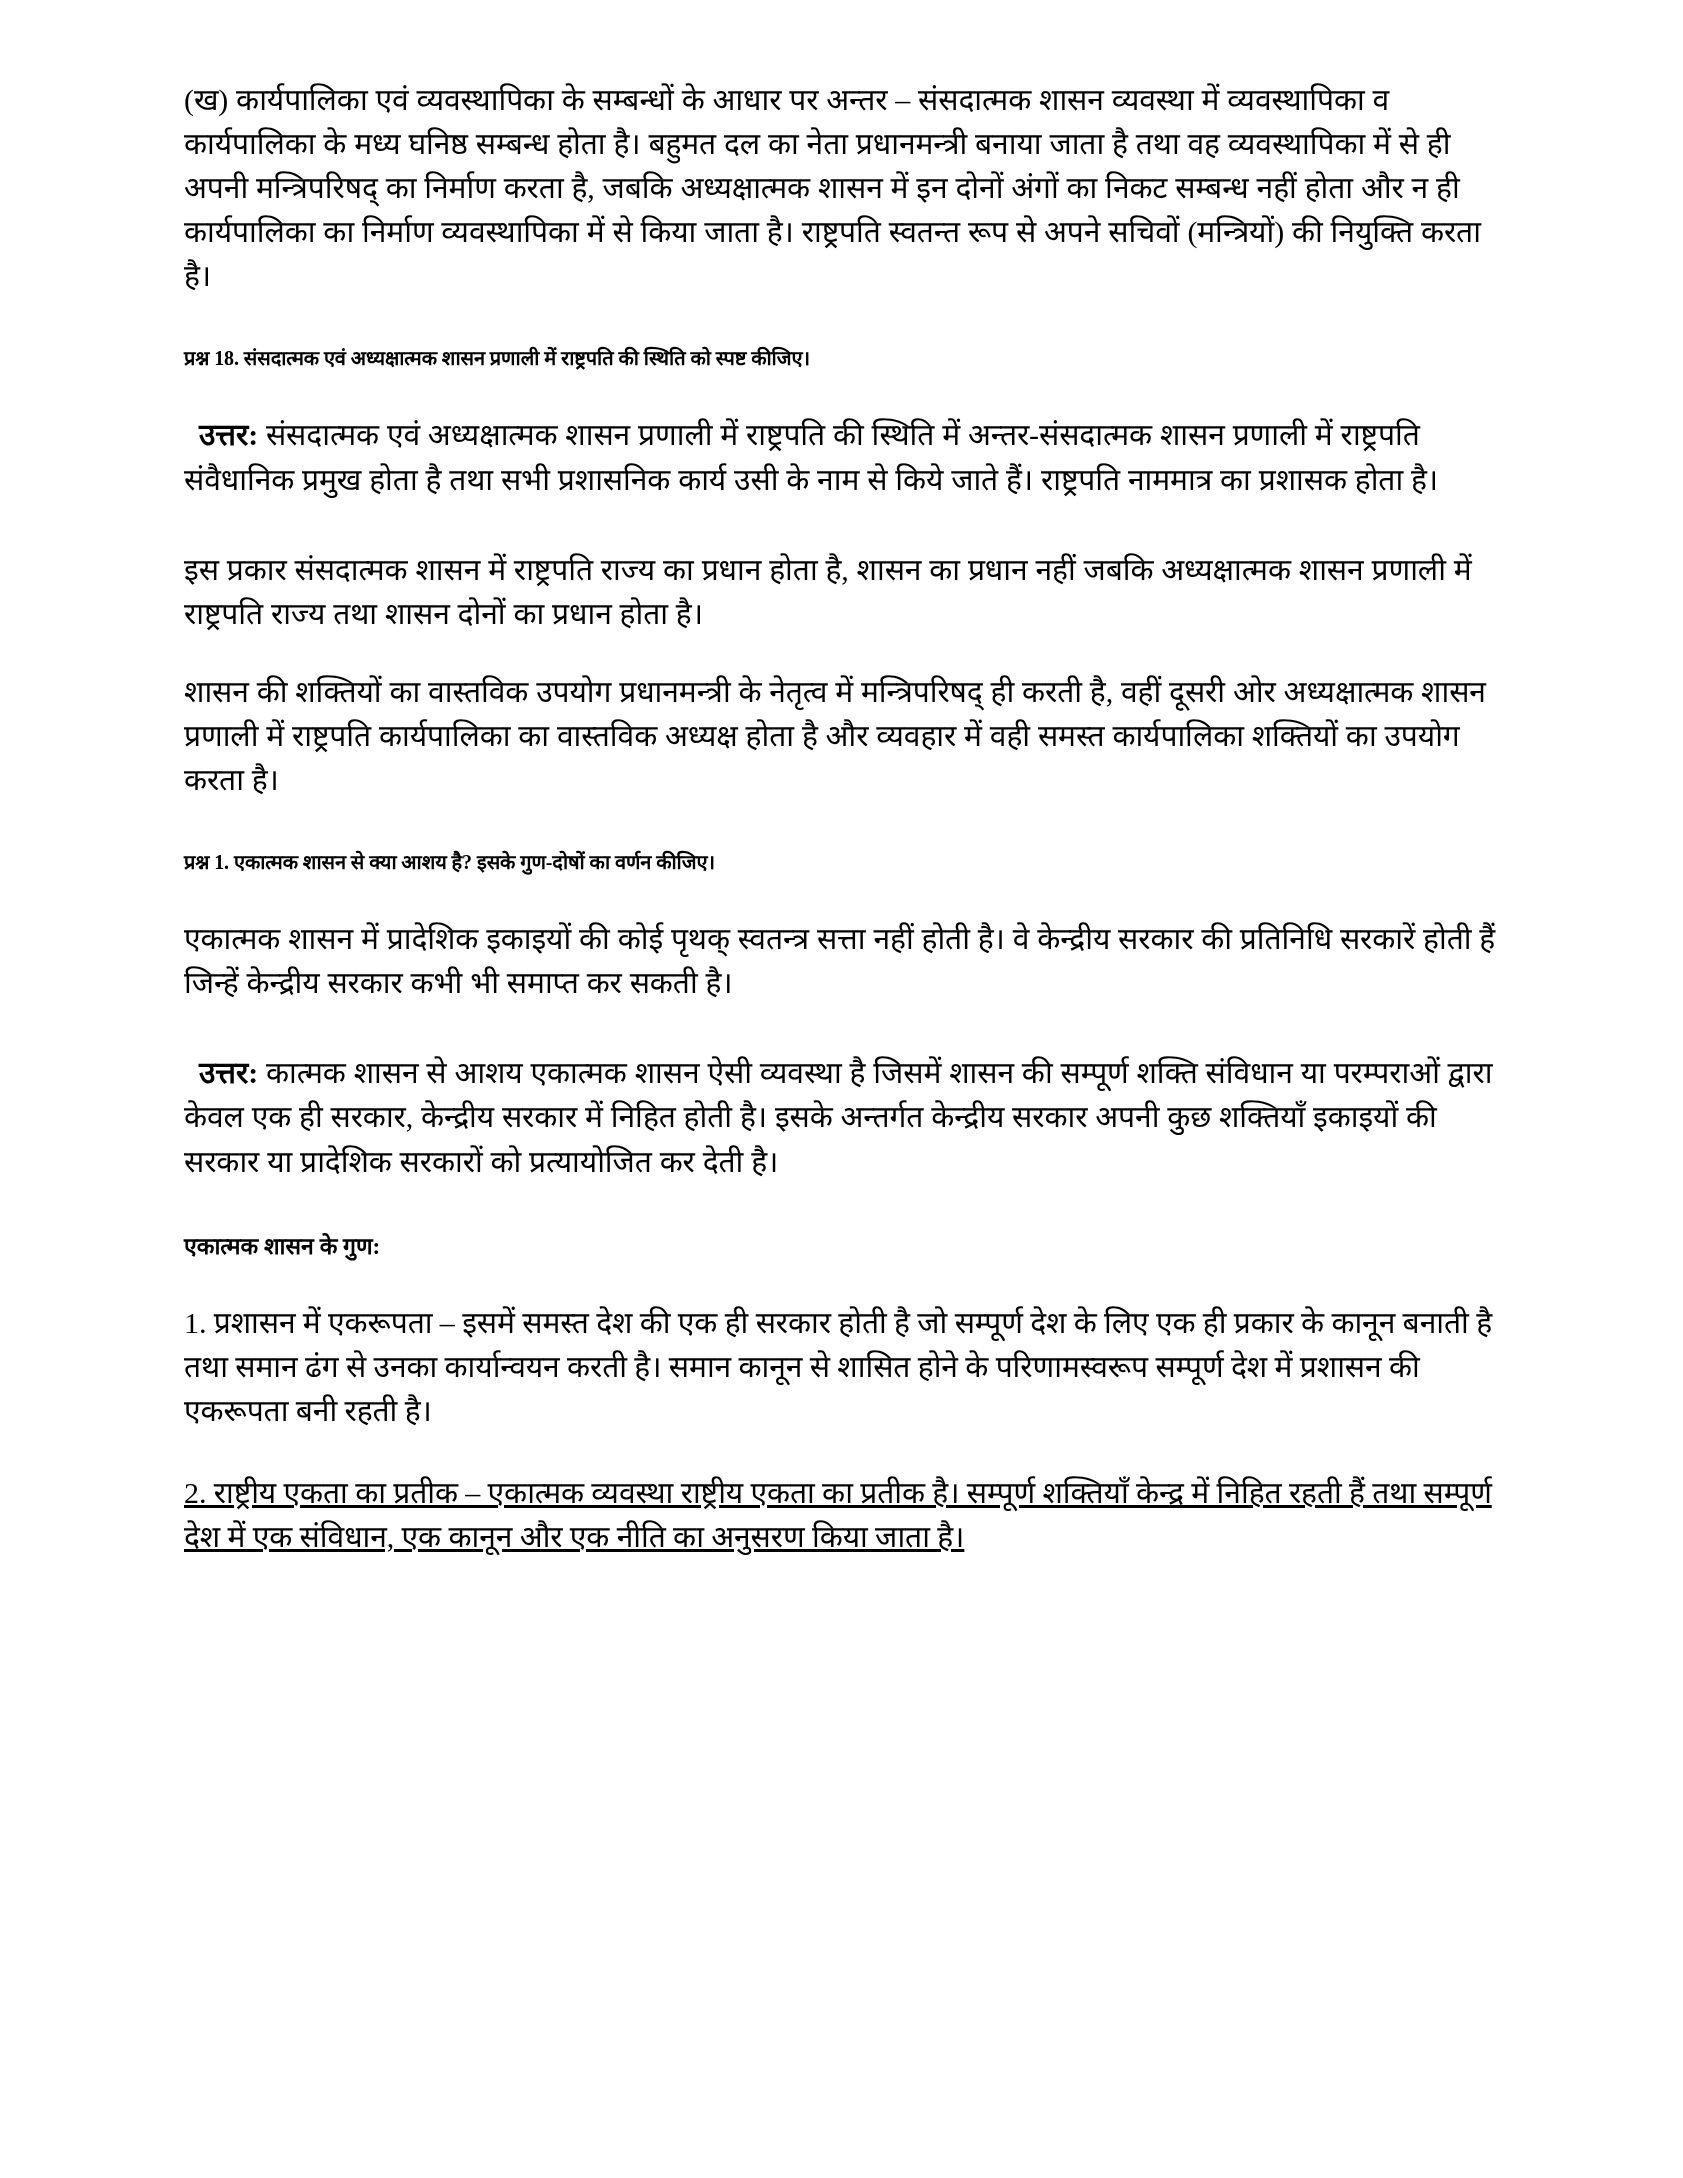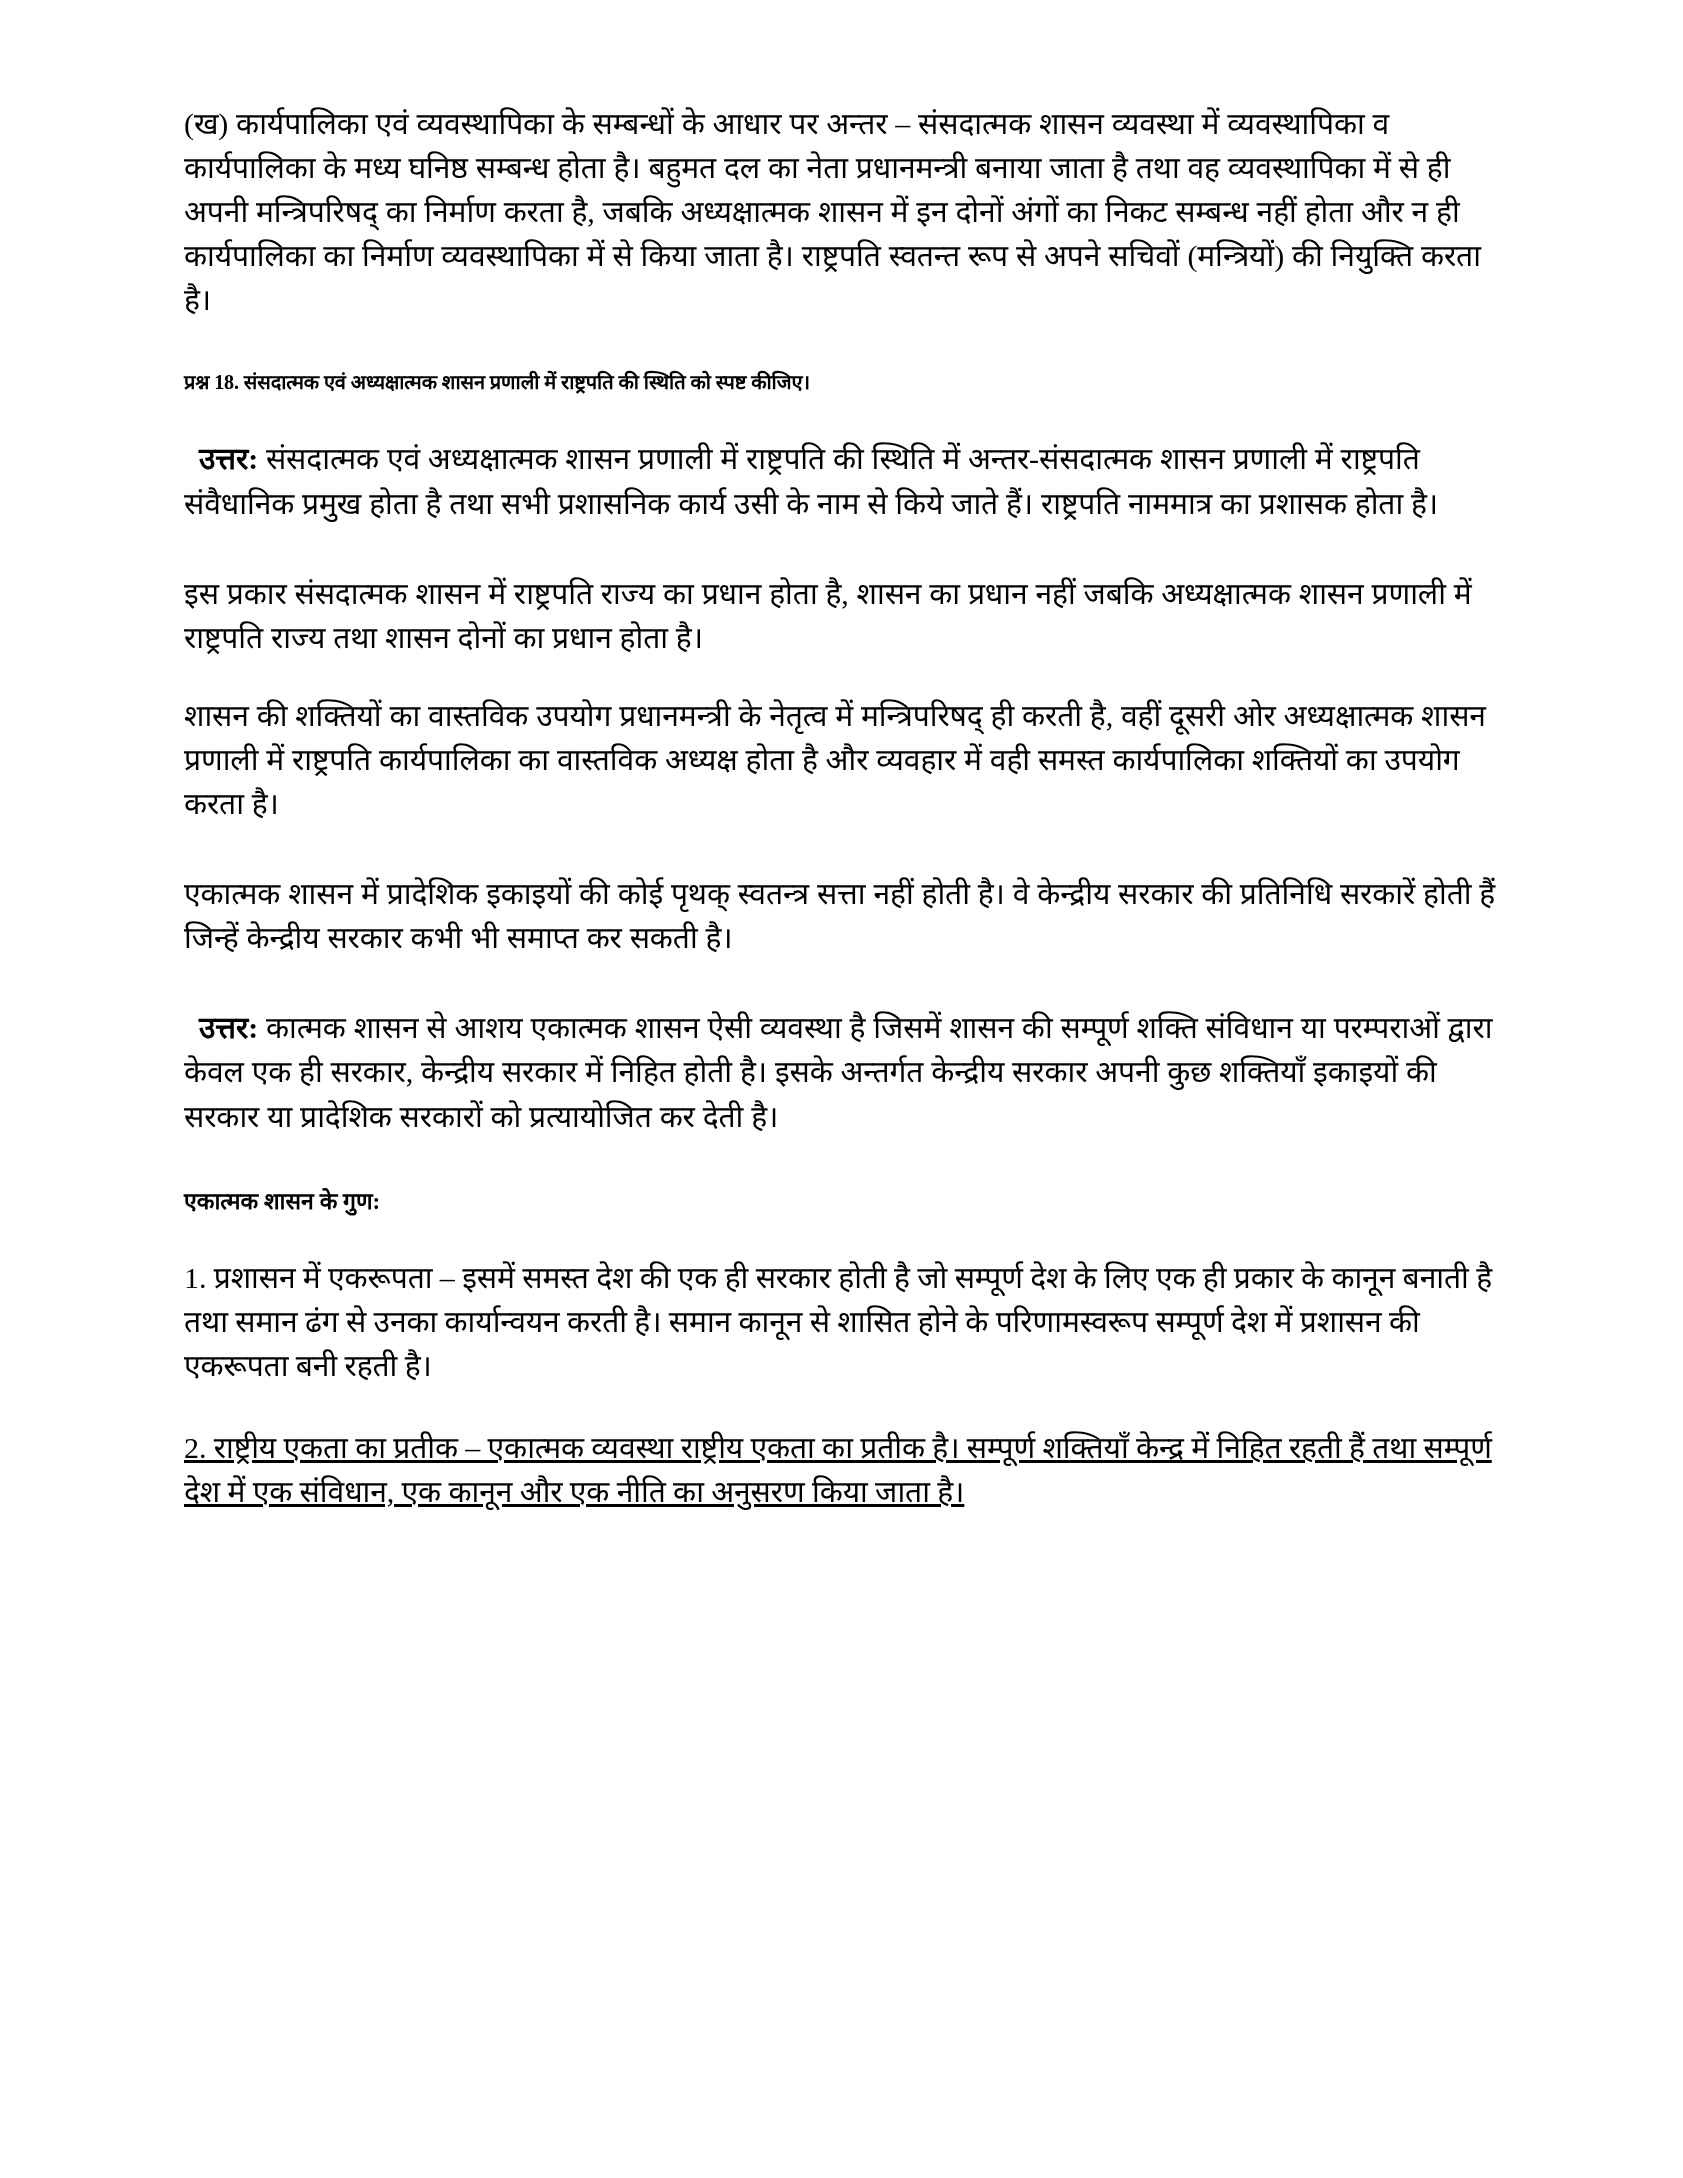--- a/index.html
+++ b/index.html
@@ -14,21 +14,21 @@
     font-family: "Liberation Serif", "DejaVu Serif", serif;
     color: #000000;
     -webkit-font-smoothing: antialiased;
   }
   .page {
     position: relative;
     width: 1683px;
     height: 2178px;
     background: #ffffff;
     box-sizing: border-box;
-    padding: 102px 184px 119px 184px;
+    padding: 78px 184px 119px 184px;
   }
   .content {
     width: 1315px;
   }
   
   .para {
     font-size: 30px;
     line-height: 1.47;
     text-align: left;
     margin: 0 0 34px 0;
@@ -84,20 +84,21 @@
 
     <h2 class="qheading">प्रश्न 18. संसदात्मक एवं अध्यक्षात्मक शासन प्रणाली में राष्ट्रपति की स्थिति को स्पष्ट कीजिए।</h2>
 
     <p class="para gap-lg"><span class="lead">उत्तर:</span><span> संसदात्मक एवं अध्यक्षात्मक शासन प्रणाली में राष्ट्रपति की स्थिति में अन्तर-संसदात्मक शासन प्रणाली में राष्ट्रपति संवैधानिक प्रमुख होता है तथा सभी प्रशासनिक कार्य उसी के नाम से किये जाते हैं। राष्ट्रपति नाममात्र का प्रशासक होता है।</span></p>
 
     <p class="para">इस प्रकार संसदात्मक शासन में राष्ट्रपति राज्य का प्रधान होता है, शासन का प्रधान नहीं जबकि अध्यक्षात्मक शासन प्रणाली में राष्ट्रपति राज्य तथा शासन दोनों का प्रधान होता है।</p>
 
     <p class="para gap-lg">शासन की शक्तियों का वास्तविक उपयोग प्रधानमन्त्री के नेतृत्व में मन्त्रिपरिषद् ही करती है, वहीं दूसरी ओर अध्यक्षात्मक शासन प्रणाली में राष्ट्रपति कार्यपालिका का वास्तविक अध्यक्ष होता है और व्यवहार में वही समस्त कार्यपालिका शक्तियों का उपयोग करता है।</p>
 
 
+    <h2 class="qheading">प्रश्न 1. एकात्मक शासन से क्या आशय है? इसके गुण-दोषों का वर्णन कीजिए।</h2>
 
     <p class="para gap-lg">एकात्मक शासन में प्रादेशिक इकाइयों की कोई पृथक् स्वतन्त्र सत्ता नहीं होती है। वे केन्द्रीय सरकार की प्रतिनिधि सरकारें होती हैं जिन्हें केन्द्रीय सरकार कभी भी समाप्त कर सकती है।</p>
 
     <p class="para gap-lg"><span class="lead">उत्तर:</span><span> कात्मक शासन से आशय एकात्मक शासन ऐसी व्यवस्था है जिसमें शासन की सम्पूर्ण शक्ति संविधान या परम्पराओं द्वारा केवल एक ही सरकार, केन्द्रीय सरकार में निहित होती है। इसके अन्तर्गत केन्द्रीय सरकार अपनी कुछ शक्तियाँ इकाइयों की सरकार या प्रादेशिक सरकारों को प्रत्यायोजित कर देती है।</span></p>
 
     <h3 class="subheading">एकात्मक शासन के गुण:</h3>
 
     <p class="listitem">1. प्रशासन में एकरूपता – इसमें समस्त देश की एक ही सरकार होती है जो सम्पूर्ण देश के लिए एक ही प्रकार के कानून बनाती है तथा समान ढंग से उनका कार्यान्वयन करती है। समान कानून से शासित होने के परिणामस्वरूप सम्पूर्ण देश में प्रशासन की एकरूपता बनी रहती है।</p>
 
     <p class="listitem">2.  राष्ट्रीय एकता का प्रतीक – एकात्मक व्यवस्था राष्ट्रीय एकता का प्रतीक है। सम्पूर्ण शक्तियाँ केन्द्र में निहित रहती हैं तथा सम्पूर्ण देश में एक संविधान, एक कानून और एक नीति का अनुसरण किया जाता है।</p>

